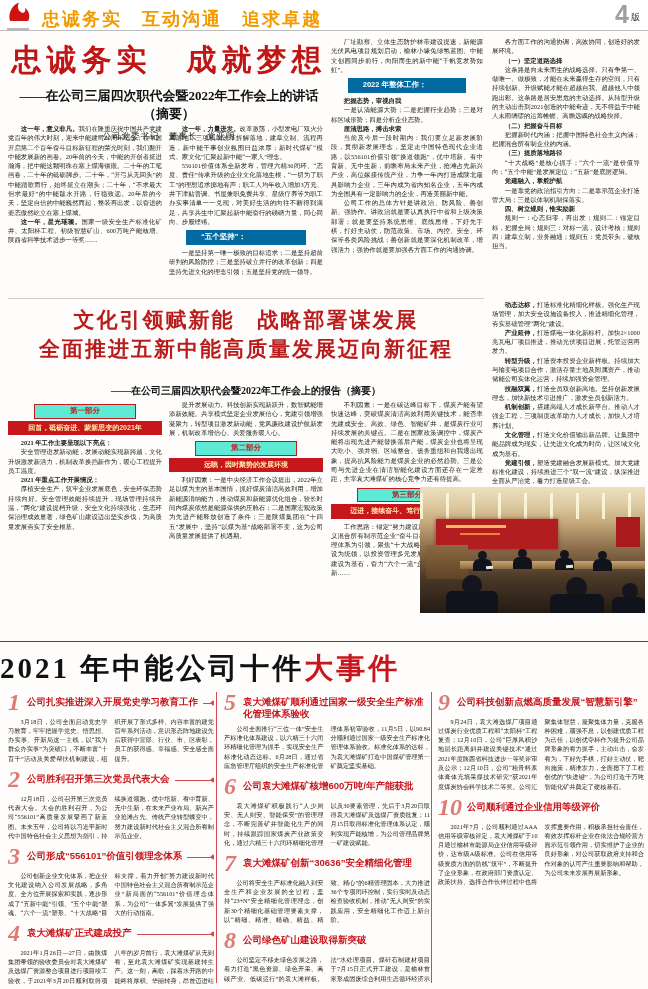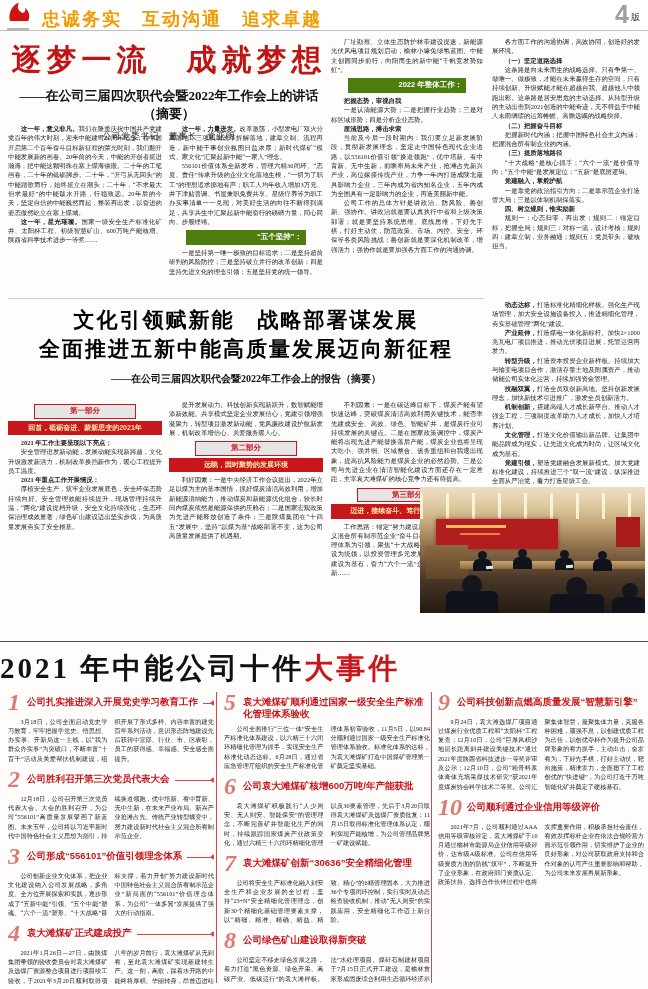--- a/index.html
+++ b/index.html
@@ -24,35 +24,35 @@
 .a1-by{margin-top:8px;font-size:8.5px;color:#222;letter-spacing:1px}
 
 .col{position:absolute;font-size:6.4px;line-height:1.45;text-align:justify;overflow:hidden;color:#222}
 #a1c1{left:8px;top:124px;width:154px;height:172px}
 #a1c2{left:169px;top:124px;width:154px;height:172px}
 #a1c3{left:331px;top:37px;width:152px;height:259px}
 #a1c4{left:492px;top:37px;width:148px;height:259px}
 p.body{text-indent:2em;margin:0}
 p.secH{font-weight:bold}
 b.lead{font-weight:bold}
-.redbar{display:block;margin:4px auto 3px;background:#4d7c0f;color:#fff;font-weight:bold;
-  font-size:7.5px;text-align:right;padding:2px 4px;width:78%;font-family:"Liberation Sans",sans-serif}
+.redbar{display:block;margin:4px auto 3px;background:#0369a1;color:#fff;font-weight:bold;
+  font-size:7.5px;text-align:left;padding:2px 15px;width:78%;font-family:"Liberation Sans",sans-serif}
 
 
 .rule-a2{position:absolute;left:8px;top:298px;width:476px;height:1px;background:#cfcfcf}
 .a2-head{position:absolute;left:8px;top:305px;width:476px;text-align:center}
-.a2-t{font-size:21px;font-weight:bold;color:#000000;letter-spacing:2px;line-height:1.4;font-family:"Liberation Sans",sans-serif}
-.a2-sub{margin-top:8px;font-size:10px;font-weight:bold;color:#111}
+.a2-t{font-size:21px;font-weight:bold;color:#b91c1c;letter-spacing:2px;line-height:1.4;font-family:"Liberation Sans",sans-serif}
+.a2-sub{margin-top:20px;font-size:10px;font-weight:bold;color:#111}
 .a2-by{margin-top:7px;font-size:8.5px;color:#222}
 #a2c1{left:8px;top:400px;width:154px;height:238px}
 #a2c2{left:169px;top:400px;width:154px;height:238px}
 #a2c3{left:331px;top:400px;width:152px;height:238px}
 #a2c4{left:492px;top:300px;width:148px;height:185px}
 .partbox{display:block;width:66%;margin:4px auto 2px;border:1px solid #c8161d;color:#c8161d;
-  font-weight:bold;font-size:7.5px;text-align:center;padding:1px 0;background:#e5e5e5;font-family:"Liberation Sans",sans-serif}
+  font-weight:bold;font-size:7.5px;text-align:center;padding:1px 0;background:#5eead4;font-family:"Liberation Sans",sans-serif}
 .parttag{display:block;width:100%;margin:0 auto 3px;background:#c8161d;color:#ffe9a8;
   font-weight:bold;font-size:7px;text-align:center;padding:2px 1px;font-family:"Liberation Sans",sans-serif}
 
 
 #photo{position:absolute;left:420px;top:487px;width:225px;height:126px;z-index:6;overflow:hidden;
   background:linear-gradient(180deg,#ece0c2 0%,#dcc79d 16%,#c0a476 30%,#8d6f4c 48%,#4a3827 72%,#241b14 100%)}
 .ph-light{position:absolute;left:0;top:6px;width:100%;height:26px;
   background:repeating-linear-gradient(90deg,rgba(255,250,220,.85) 0 3px,rgba(255,250,220,0) 3px 26px)}
 .ph-screen{position:absolute;left:16px;top:32px;width:122px;height:30px;background:#b21d1f;box-shadow:0 0 4px rgba(120,20,20,.6)}
 .ph-screen .t1{position:absolute;left:10px;top:6px;width:60px;height:3px;background:#ffd76e;opacity:.85}
@@ -97,21 +97,21 @@
       <div class="logo-sub"></div>
     </div>
     <div class="slogan">忠诚务实　互动沟通　追求卓越</div>
     <div class="edition">
       <span class="ed-num">4</span>
       <span class="ed-lab">版</span>
     </div>
   </div>
 
   <div class="a1-head">
-    <div class="a1-title">逐梦一流　成就梦想</div>
+    <div class="a1-title">忠诚务实　成就梦想</div>
     <div class="a1-sub">——在公司三届四次职代会暨2022年工作会上的讲话（摘要）</div>
     <div class="a1-by">公司党委书记　董事长　党亚明</div>
   </div>
 
   <div class="col" id="a1c1">
 
   <p class="body"><b class="lead">这一年，意义非凡。</b><span>我们在隆重庆祝中国共产党建党百年的伟大时刻，迎来中能建司20周年纪念；在中国开启第二个百年奋斗目标新征程的荣光时刻，我们翻开中能发展新的画卷。20年前的今天，中能的开创者挺进瀚海，把中能这颗明珠在塞上煤海镶嵌。二十年的工笔画卷，二十年的砥砺脚步。二十年，“开弓从无回头”的中能踏歌而行，始终挺立在潮头；二十年，“不求最大但求最好”的中能跋水开路，行稳致远。20年后的今天，坚定自信的中能巍然而起，整装再出发，以奋进的姿态傲然屹立在塞上煤城。</span></p>
       <p class="body"><b class="lead">这一年，星光璀璨。</b><span>国家一级安全生产标准化矿井、太阳杯工程、初级智慧矿山、600万吨产能核增、陕西省科学技术进步一等奖……</span></p>
     </div>
 

